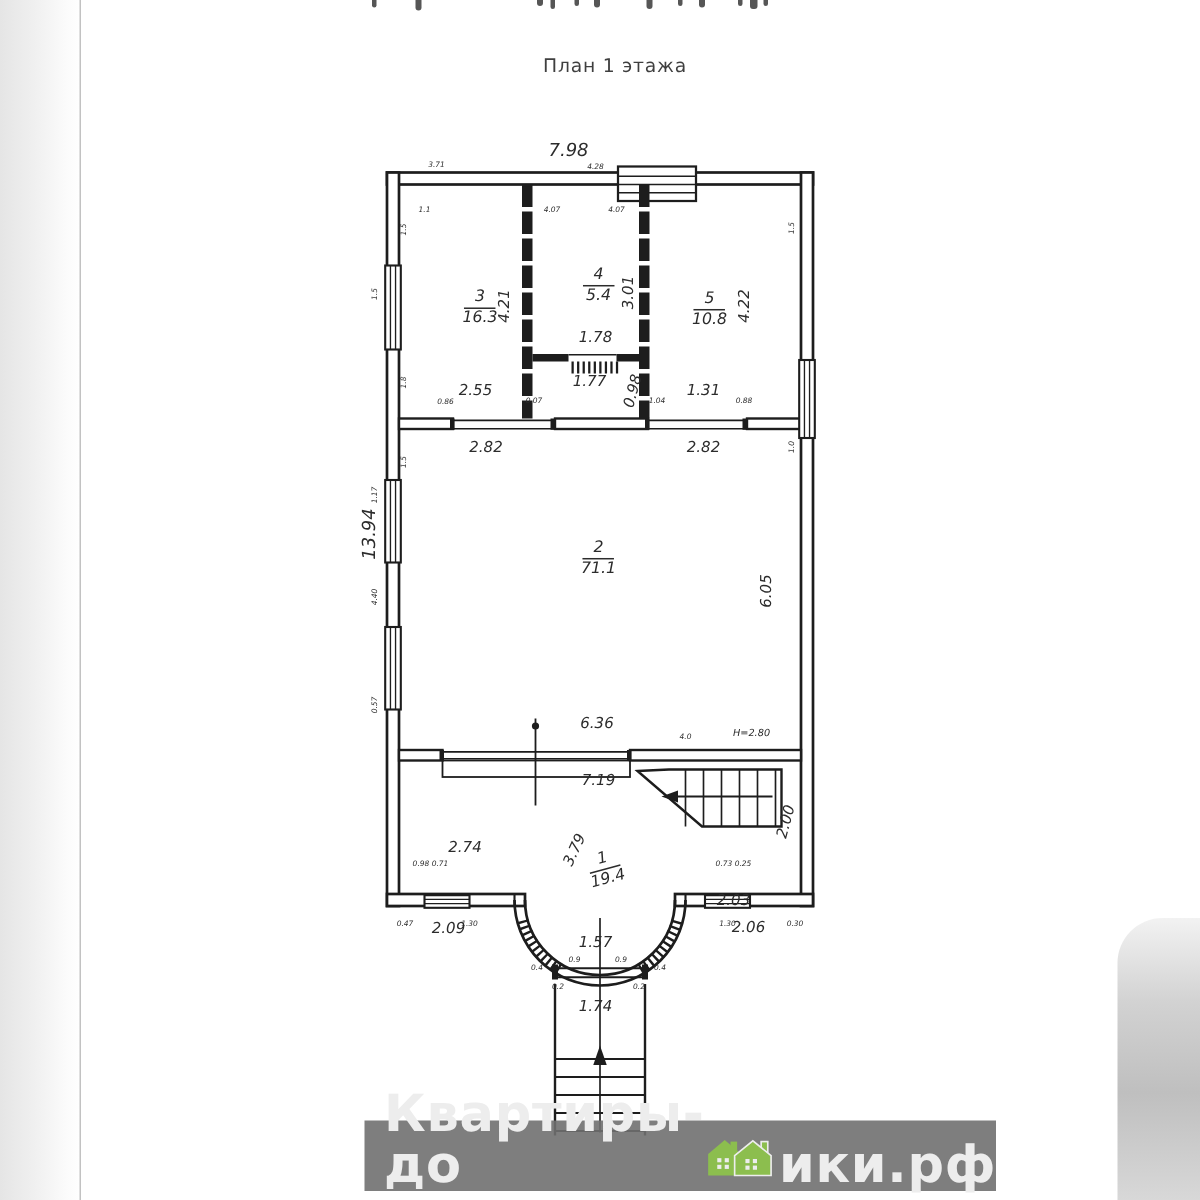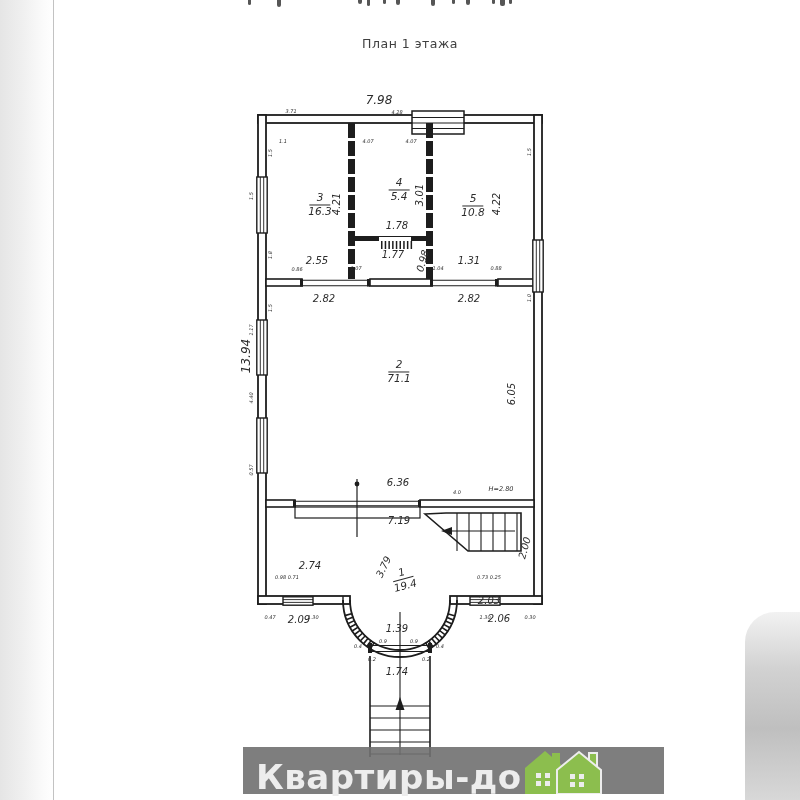--- a/index.html
+++ b/index.html
@@ -196,21 +196,21 @@
     <div class="dim" style="left: 398px; top: 483px;">6.36</div>
     <div class="dim xs2" style="left: 501px; top: 489px;">H=2.80</div>
     <div class="dim xs" style="left: 457px; top: 492px;">4.0</div>
     <div class="dim" style="left: 399px; top: 521px;">7.19</div>
     <div class="dim" style="left: 310px; top: 566px;">2.74</div>
     <div class="dim" style="left: 489px; top: 565px; margin-top: 36px;">2.03</div>
     <div class="dim" style="left: 525px; top: 548px; transform: translate(-50%, -50%) rotate(-75deg);">2.00</div>
     <div class="dim" style="left: 384px; top: 567px; transform: translate(-50%, -50%) rotate(-65deg);">3.79</div>
     <div class="dim" style="left: 299px; top: 620px;">2.09</div>
     <div class="dim" style="left: 499px; top: 619px;">2.06</div>
-    <div class="dim" style="left: 397px; top: 629px;">1.39</div>
+    <div class="dim" style="left: 397px; top: 629px;">1.57</div>
     <div class="dim" style="left: 397px; top: 672px;">1.74</div>
     <div class="dim xs" style="left: 297px; top: 269px;">0.86</div>
     <div class="dim xs" style="left: 356px; top: 268px;">0.07</div>
     <div class="dim xs" style="left: 438px; top: 268px;">1.04</div>
     <div class="dim xs" style="left: 496px; top: 268px;">0.88</div>
     <div class="dim xs" style="left: 270px; top: 153px; transform: translate(-50%, -50%) rotate(-90deg);">1.5</div>
     <div class="dim xs" style="left: 270px; top: 255px; transform: translate(-50%, -50%) rotate(-90deg);">1.8</div>
     <div class="dim xs" style="left: 270px; top: 308px; transform: translate(-50%, -50%) rotate(-90deg);">1.5</div>
     <div class="dim xs" style="left: 283px; top: 141px;">1.1</div>
     <div class="dim xs" style="left: 529px; top: 152px; transform: translate(-50%, -50%) rotate(-90deg);">1.5</div>
@@ -257,13 +257,14 @@
       <rect x="66" y="5" width="8" height="13"></rect>
       <path d="M34,46 L34,22 L56,4 L78,22 L78,46 Z"></path>
     </g>
     <g fill="#ededed" stroke="none">
       <rect x="47" y="26" width="5" height="5"></rect>
         <rect x="56" y="26" width="5" height="5"></rect>
       <rect x="47" y="34" width="5" height="5"></rect>
         <rect x="56" y="34" width="5" height="5"></rect>
     </g>
   </svg>
+  <span class="wm-text">ики.рф</span>
 </div>
 
 </body></html>

